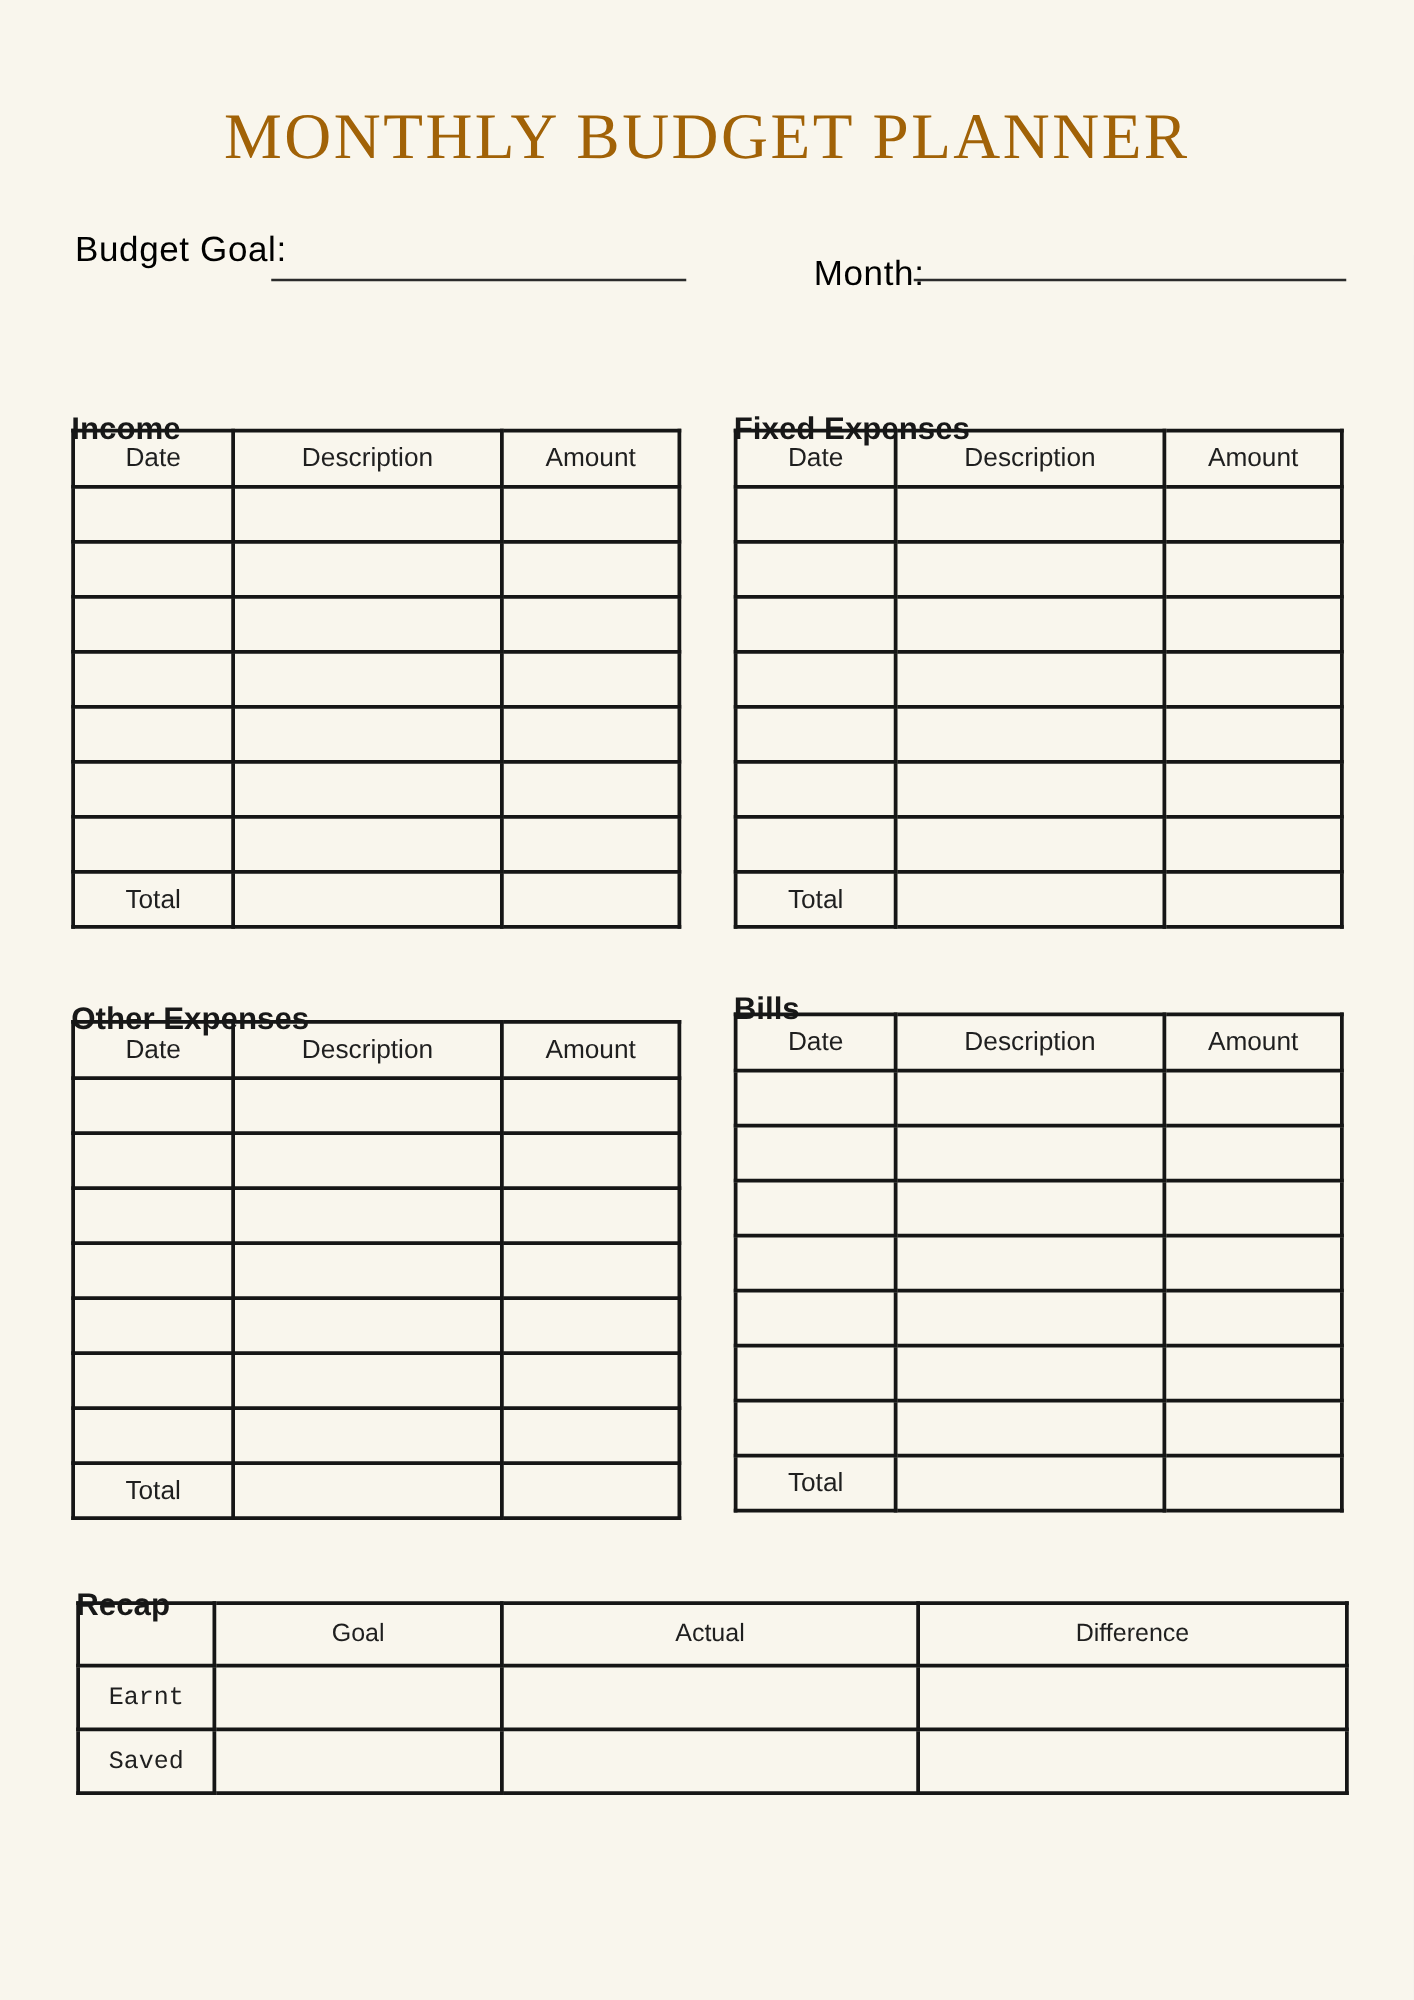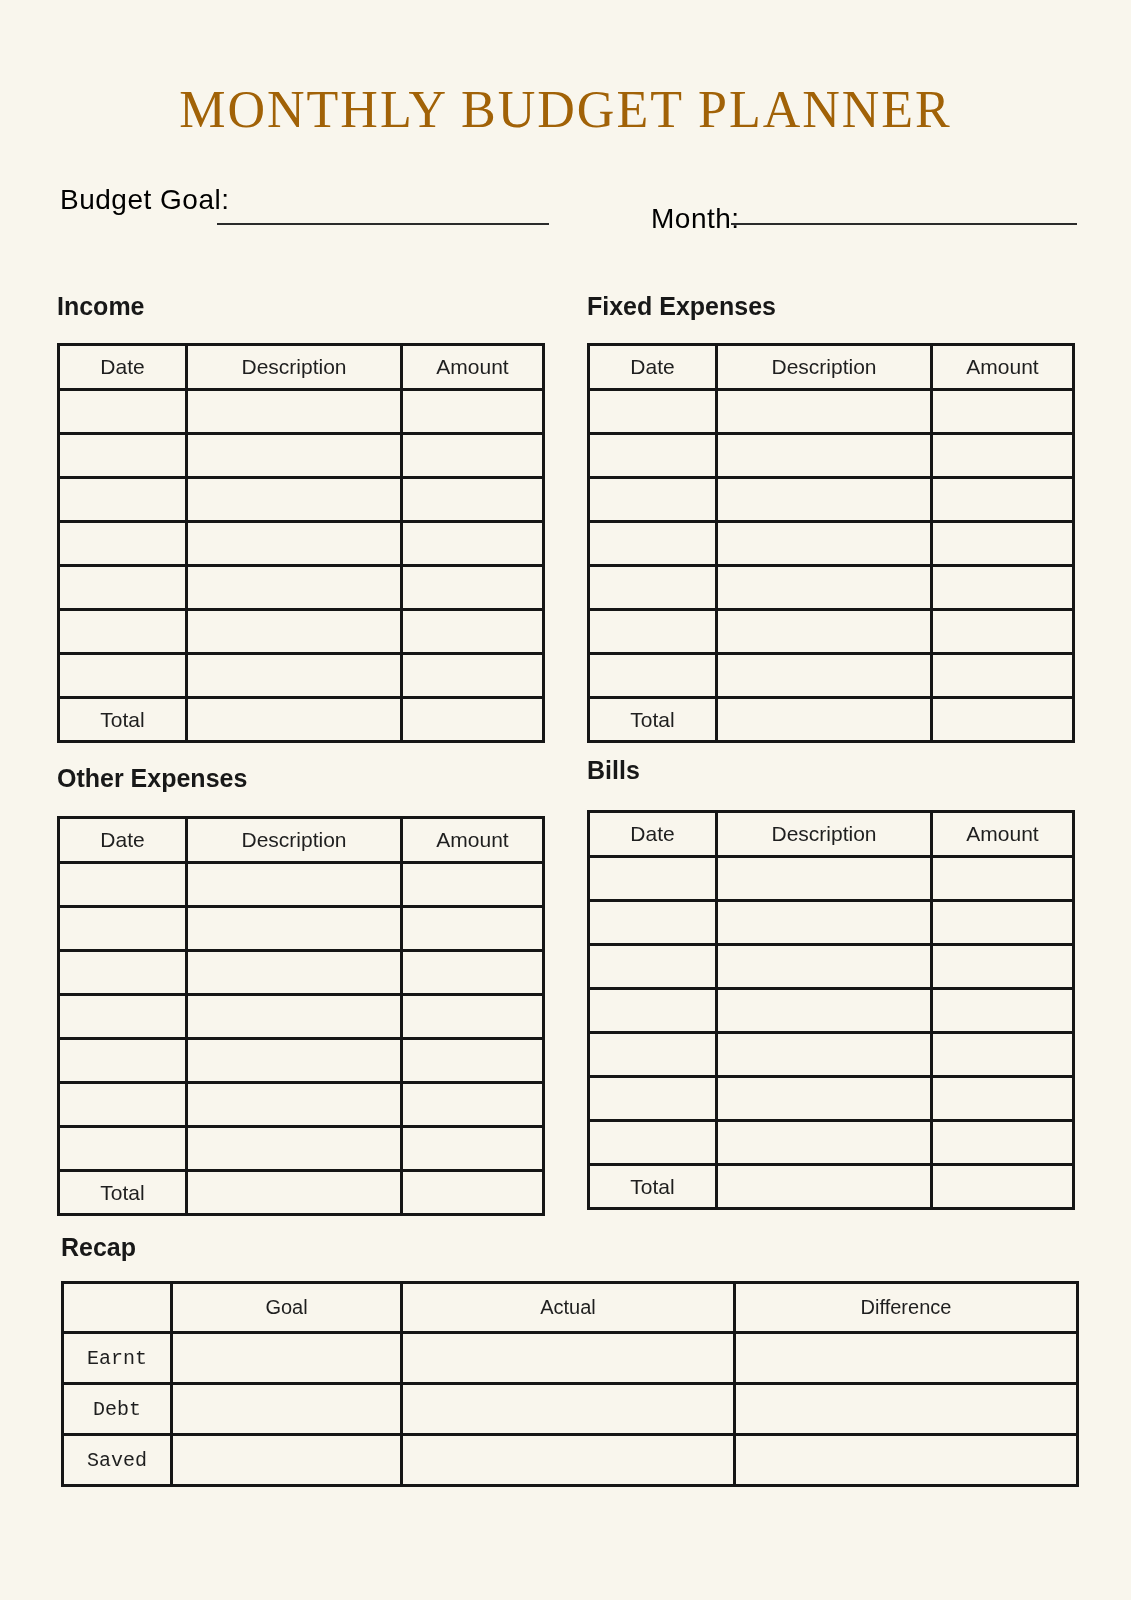--- a/index.html
+++ b/index.html
@@ -44,20 +44,21 @@
   }
   .line-budget-goal { left: 217px; top: 223px; width: 332px; }
   .line-month       { left: 731px; top: 223px; width: 346px; }
 
   .section-heading {
     position: absolute;
     font-size: 25px;
     font-weight: 700;
     color: #181818;
     white-space: nowrap;
+    margin-top: 37px;
   }
   .head-income   { left: 57px;  top: 292px; }
   .head-fixed    { left: 587px; top: 292px; }
   .head-other    { left: 57px;  top: 764px; }
   .head-bills    { left: 587px; top: 756px; }
   .head-recap    { left: 61px;  top: 1233px; }
 
   table {
     position: absolute;
     border-collapse: collapse;
@@ -341,26 +342,20 @@
       <th>Actual</th>
       <th>Difference</th>
     </tr>
     <tr class="data-row">
       <td>Earnt</td>
       <td></td>
       <td></td>
       <td></td>
     </tr>
     <tr class="data-row">
-      <td>Debt</td>
-      <td></td>
-      <td></td>
-      <td></td>
-    </tr>
-    <tr class="data-row">
       <td>Saved</td>
       <td></td>
       <td></td>
       <td></td>
     </tr>
   </tbody>
     </table>
 
 </div>
 

